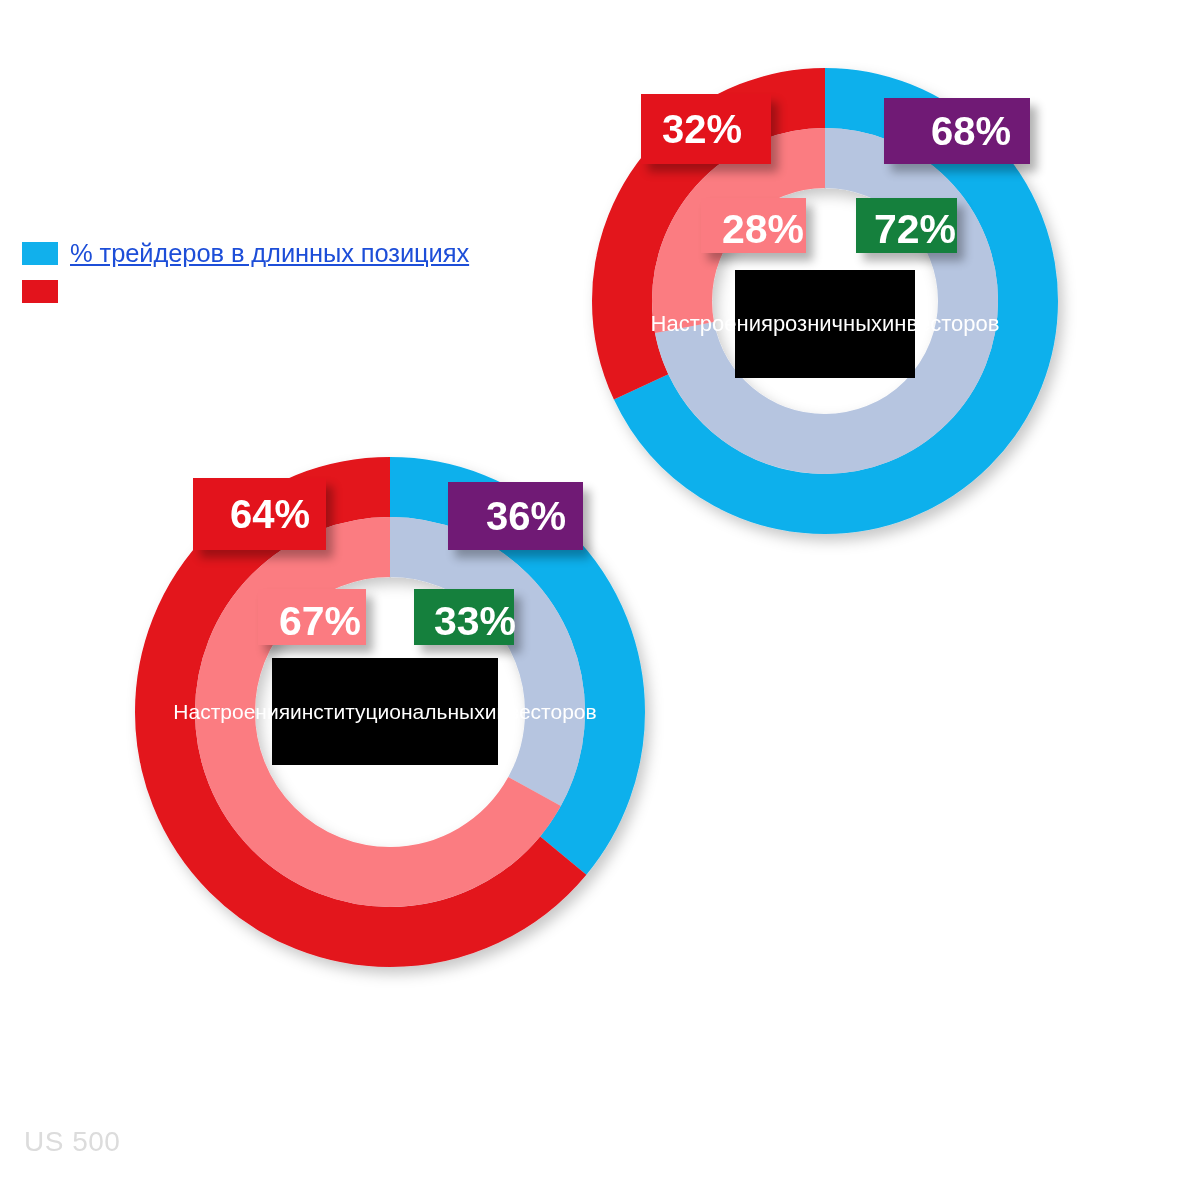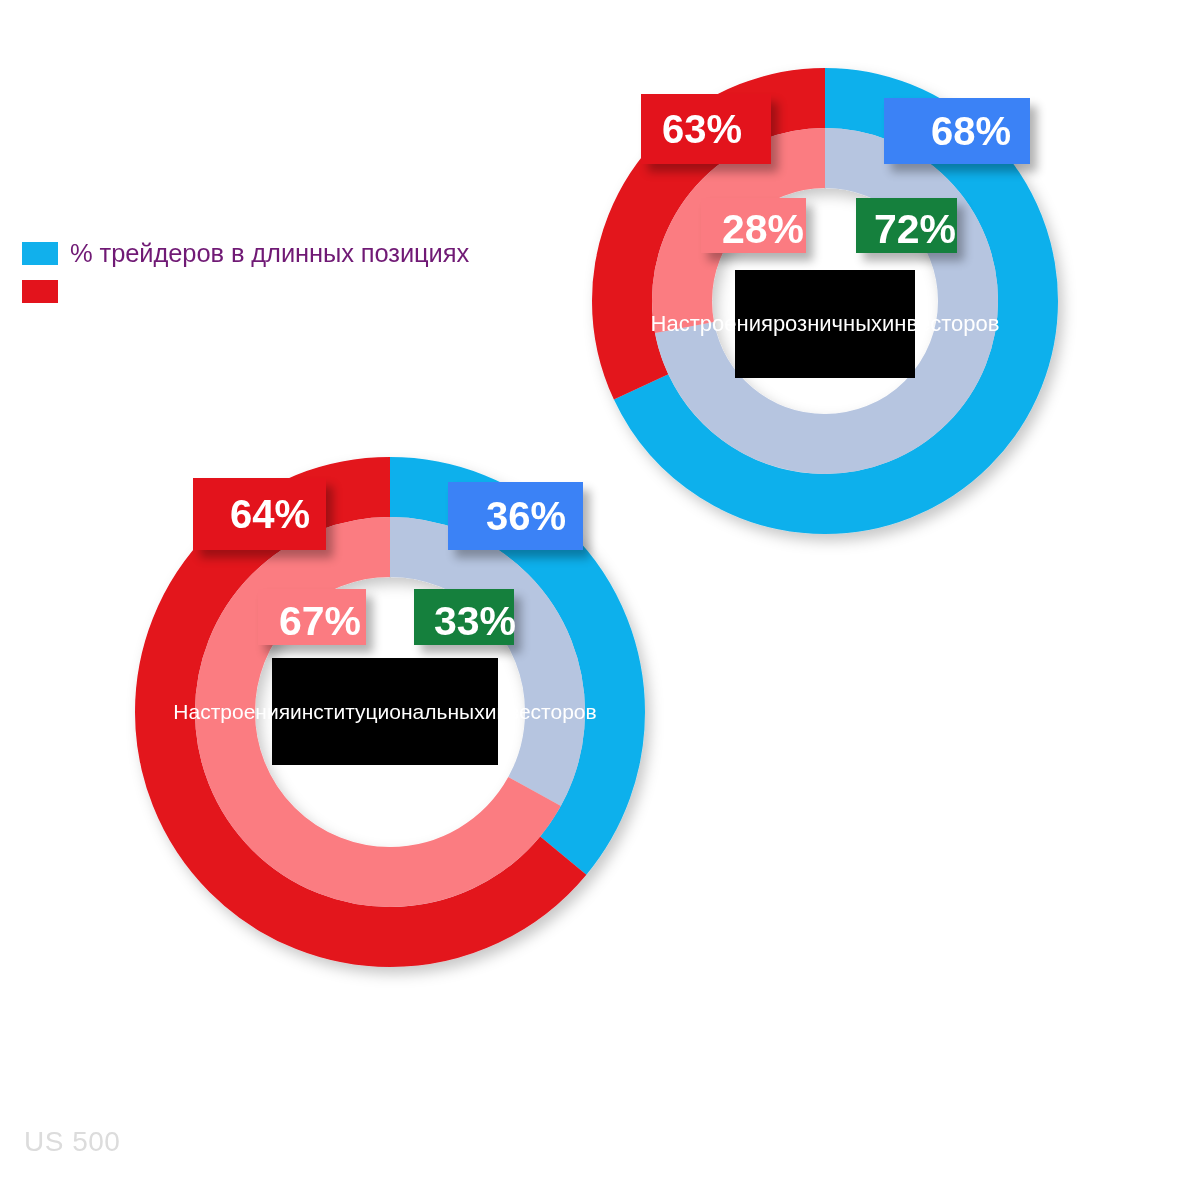--- a/index.html
+++ b/index.html
@@ -12,21 +12,21 @@
     position:relative;
   }
   #canvas{position:absolute;left:0;top:0;width:1181px;height:1181px;}
 
   
   .legend{position:absolute;left:22px;top:237px;}
   .legend-row{display:flex;align-items:center;height:32px;margin-bottom:6px;}
   .legend-swatch{width:36px;height:23px;margin-right:12px;flex:0 0 auto;}
   .legend-label{font-size:25.5px;font-weight:400;white-space:nowrap;letter-spacing:-0.1px;}
   .legend-long .legend-swatch{background:#11b0ec;}
-  .legend-long .legend-label{color:#701a75;}
+  .legend-long .legend-label{color:#1d4ed8;text-decoration:underline;}
   .legend-short .legend-swatch{background:#e3131c;}
   .legend-short .legend-label{color:#e3131c;}
 
   
   .donut{position:absolute;}
   .donut svg{display:block;overflow:visible;}
 
   
   .center-box{
     position:absolute;
@@ -45,21 +45,21 @@
     position:absolute;
     color:#ffffff;
     font-weight:bold;
     display:flex;align-items:center;
     box-sizing:border-box;
     box-shadow:7px 8px 9px rgba(0,0,0,0.30);
   }
   .badge.outer{font-size:40px;}
   .badge.inner{font-size:41px;align-items:flex-end;}
 
-  .bg-blue{background:#3b82f6;}
+  .bg-blue{background:#701a75;}
   .bg-red{background:#e3131c;}
   .bg-lblue{background:#15803d;}
   .bg-lred{background:#fb7b81;}
 
   
   .watermark{
     position:absolute;left:24px;top:1126px;
     font-size:28px;color:#dcdcdc;font-weight:400;letter-spacing:0.5px;
   }
 </style>
@@ -96,21 +96,21 @@
     </svg>
   </div>
 
   <div class="center-box" style="left:735px;top:270px;width:180px;height:108px;font-size:22px;">
     <span>Настроения</span>
     <span>розничных</span>
     <span>инвесторов</span>
   </div>
 
   <div class="badge outer bg-red" style="left:641px;top:94px;width:130px;height:70px;padding-left:21px;">
-    <span>63%</span>
+    <span>32%</span>
   </div>
   <div class="badge outer bg-blue" style="left:884px;top:98px;width:146px;height:66px;padding-left:47px;">
     <span>68%</span>
   </div>
   <div class="badge inner bg-lred" style="left:701px;top:198px;width:105px;height:55px;padding-left:21px;">
     <span>28%</span>
   </div>
   <div class="badge inner bg-lblue" style="left:856px;top:198px;width:101px;height:55px;padding-left:18px;">
     <span>72%</span>
   </div>

